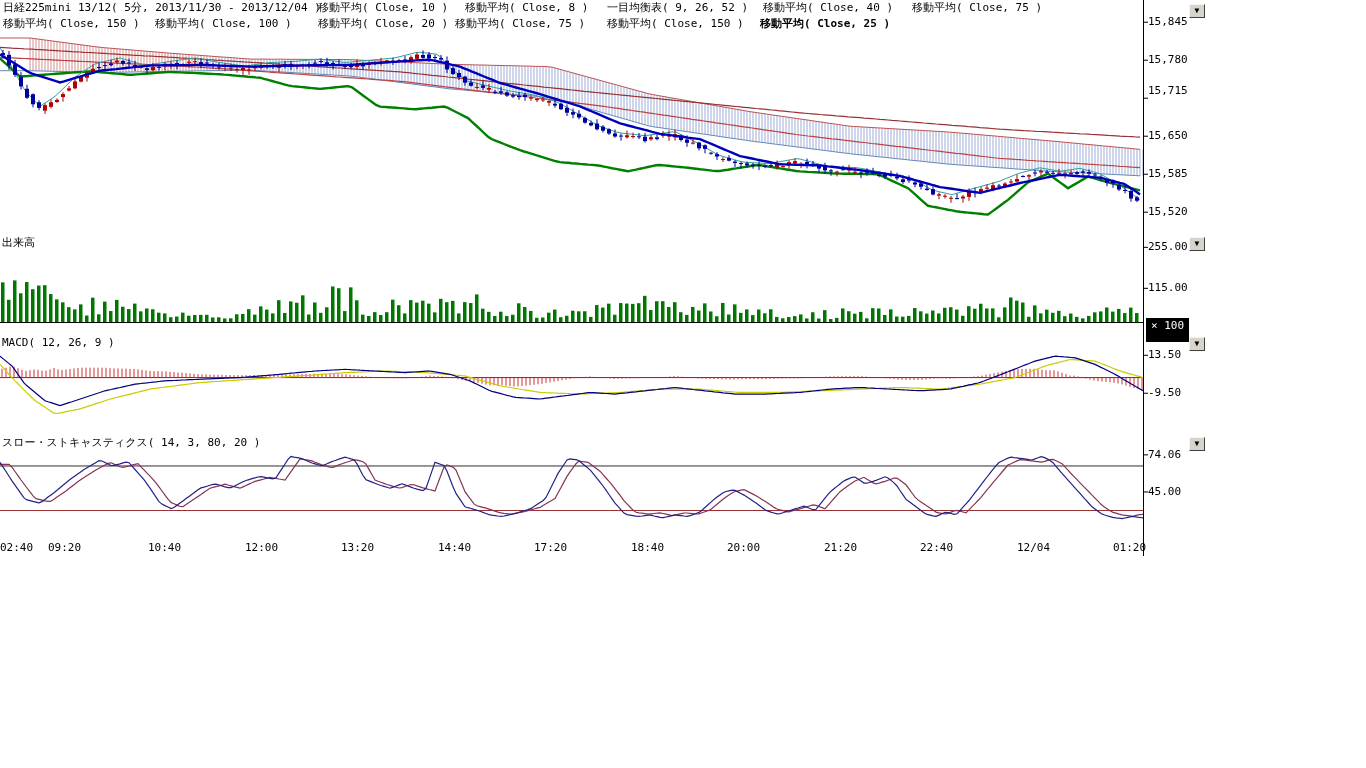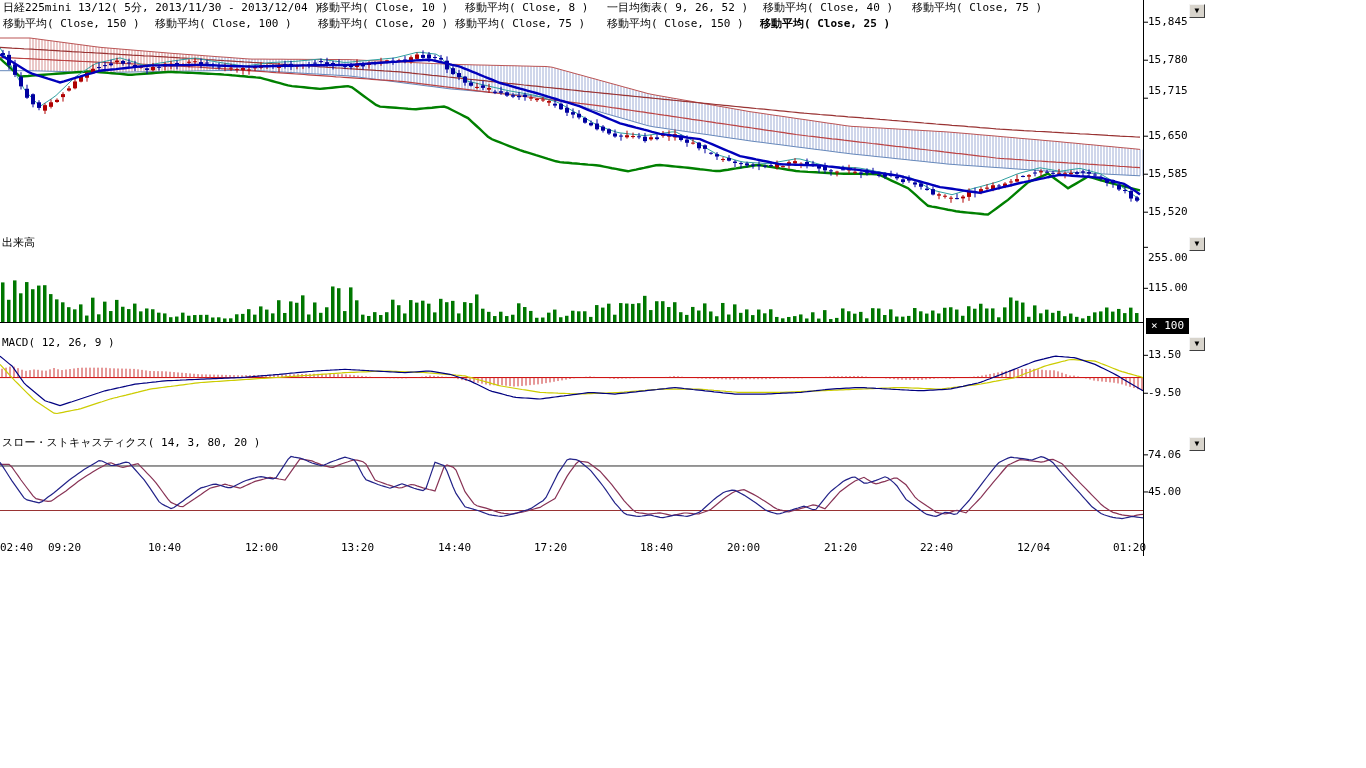--- a/index.html
+++ b/index.html
@@ -5,21 +5,21 @@
   *{margin:0;padding:0;box-sizing:border-box}
   html,body{width:1366px;height:768px;background:#fff;overflow:hidden}
   body{font-family:"DejaVu Sans Mono","Liberation Mono",monospace;font-size:11px;color:#000}
   .screen{position:relative;width:1366px;height:768px;background:#fff}
   svg{position:absolute;left:0;top:0}
   .abs{position:absolute;white-space:nowrap;line-height:12px}
   .menu-btn{position:absolute;left:1189px;width:16px;height:14px;background:#d8d4cc;
     border:1px solid #404040;border-top-color:#f4f4f4;border-left-color:#f4f4f4;
     font-size:8px;line-height:12px;text-align:center;cursor:pointer;color:#000}
   .unit-badge{position:absolute;left:1146px;top:318px;background:#000;color:#fff;
-    padding:0 4px;height:16px;line-height:14px;border:1px solid #000;font-size:11px}
+    padding:0 4px;height:24px;line-height:14px;border:1px solid #000;font-size:11px}
   .panel-label{position:absolute;white-space:nowrap}
 </style>
 </head>
 <body>
 
 <div class="screen">
   <svg id="chart-svg" width="1366" height="768">
       <line x1="30" y1="37.99751243781095" x2="30" y2="70.73383084577115" stroke="#cc7777" stroke-width="1" stroke-opacity="0.8"></line>
       <line x1="33" y1="38.398365316275246" x2="33" y2="70.80899076048327" stroke="#cc7777" stroke-width="1" stroke-opacity="0.8"></line>
       <line x1="36" y1="38.79921819474061" x2="36" y2="70.88415067519539" stroke="#cc7777" stroke-width="1" stroke-opacity="0.8"></line>
@@ -1248,34 +1248,34 @@
       <line x1="1143" y1="454.84375" x2="1148" y2="454.84375" stroke="#000"></line>
       <line x1="1143" y1="491.953125" x2="1148" y2="491.953125" stroke="#000"></line>
     </svg>
   <div id="labels-layer">
       <div class="abs" style="left: 1148px; top: 16.2139px;">15,845</div>
       <div class="abs" style="left: 1148px; top: 54.2114px;">15,780</div>
       <div class="abs" style="left: 1148px; top: 85px;">15,715</div>
       <div class="abs" style="left: 1148px; top: 130.206px;">15,650</div>
       <div class="abs" style="left: 1148px; top: 168.204px;">15,585</div>
       <div class="abs" style="left: 1148px; top: 206.201px;">15,520</div>
-      <div class="abs" style="left: 1148px; top: 241.321px; margin-top: 11px;">255.00</div>
+      <div class="abs" style="left: 1148px; top: 241.321px;">255.00</div>
       <div class="abs" style="left: 1148px; top: 282.321px;">115.00</div>
       <div class="abs" style="left: 1148px; top: 349.316px;">13.50</div>
       <div class="abs" style="left: 1148px; top: 387.246px;">-9.50</div>
       <div class="abs" style="left: 1148px; top: 448.844px;">74.06</div>
       <div class="abs" style="left: 1148px; top: 485.953px;">45.00</div>
       <div class="abs" style="left: 0px; top: 542px;">02:40</div>
       <div class="abs" style="left: 48px; top: 542px;">09:20</div>
       <div class="abs" style="left: 148px; top: 542px;">10:40</div>
       <div class="abs" style="left: 245px; top: 542px;">12:00</div>
       <div class="abs" style="left: 341px; top: 542px;">13:20</div>
       <div class="abs" style="left: 438px; top: 542px;">14:40</div>
       <div class="abs" style="left: 534px; top: 542px;">17:20</div>
-      <div class="abs" style="left: 631px; top: 542px; margin-left: 9px;">18:40</div>
+      <div class="abs" style="left: 631px; top: 542px;">18:40</div>
       <div class="abs" style="left: 727px; top: 542px;">20:00</div>
       <div class="abs" style="left: 824px; top: 542px;">21:20</div>
       <div class="abs" style="left: 920px; top: 542px;">22:40</div>
       <div class="abs" style="left: 1017px; top: 542px;">12/04</div>
       <div class="abs" style="left: 1113px; top: 542px;">01:20</div>
       <div class="abs" style="left: 3px; top: 2px;">日経225mini 13/12( 5分, 2013/11/30 - 2013/12/04 )</div>
       <div class="abs" style="left: 318px; top: 2px;">移動平均( Close, 10 )</div>
       <div class="abs" style="left: 465px; top: 2px;">移動平均( Close, 8 )</div>
       <div class="abs" style="left: 607px; top: 2px;">一目均衡表( 9, 26, 52 )</div>
       <div class="abs" style="left: 763px; top: 2px;">移動平均( Close, 40 )</div>

